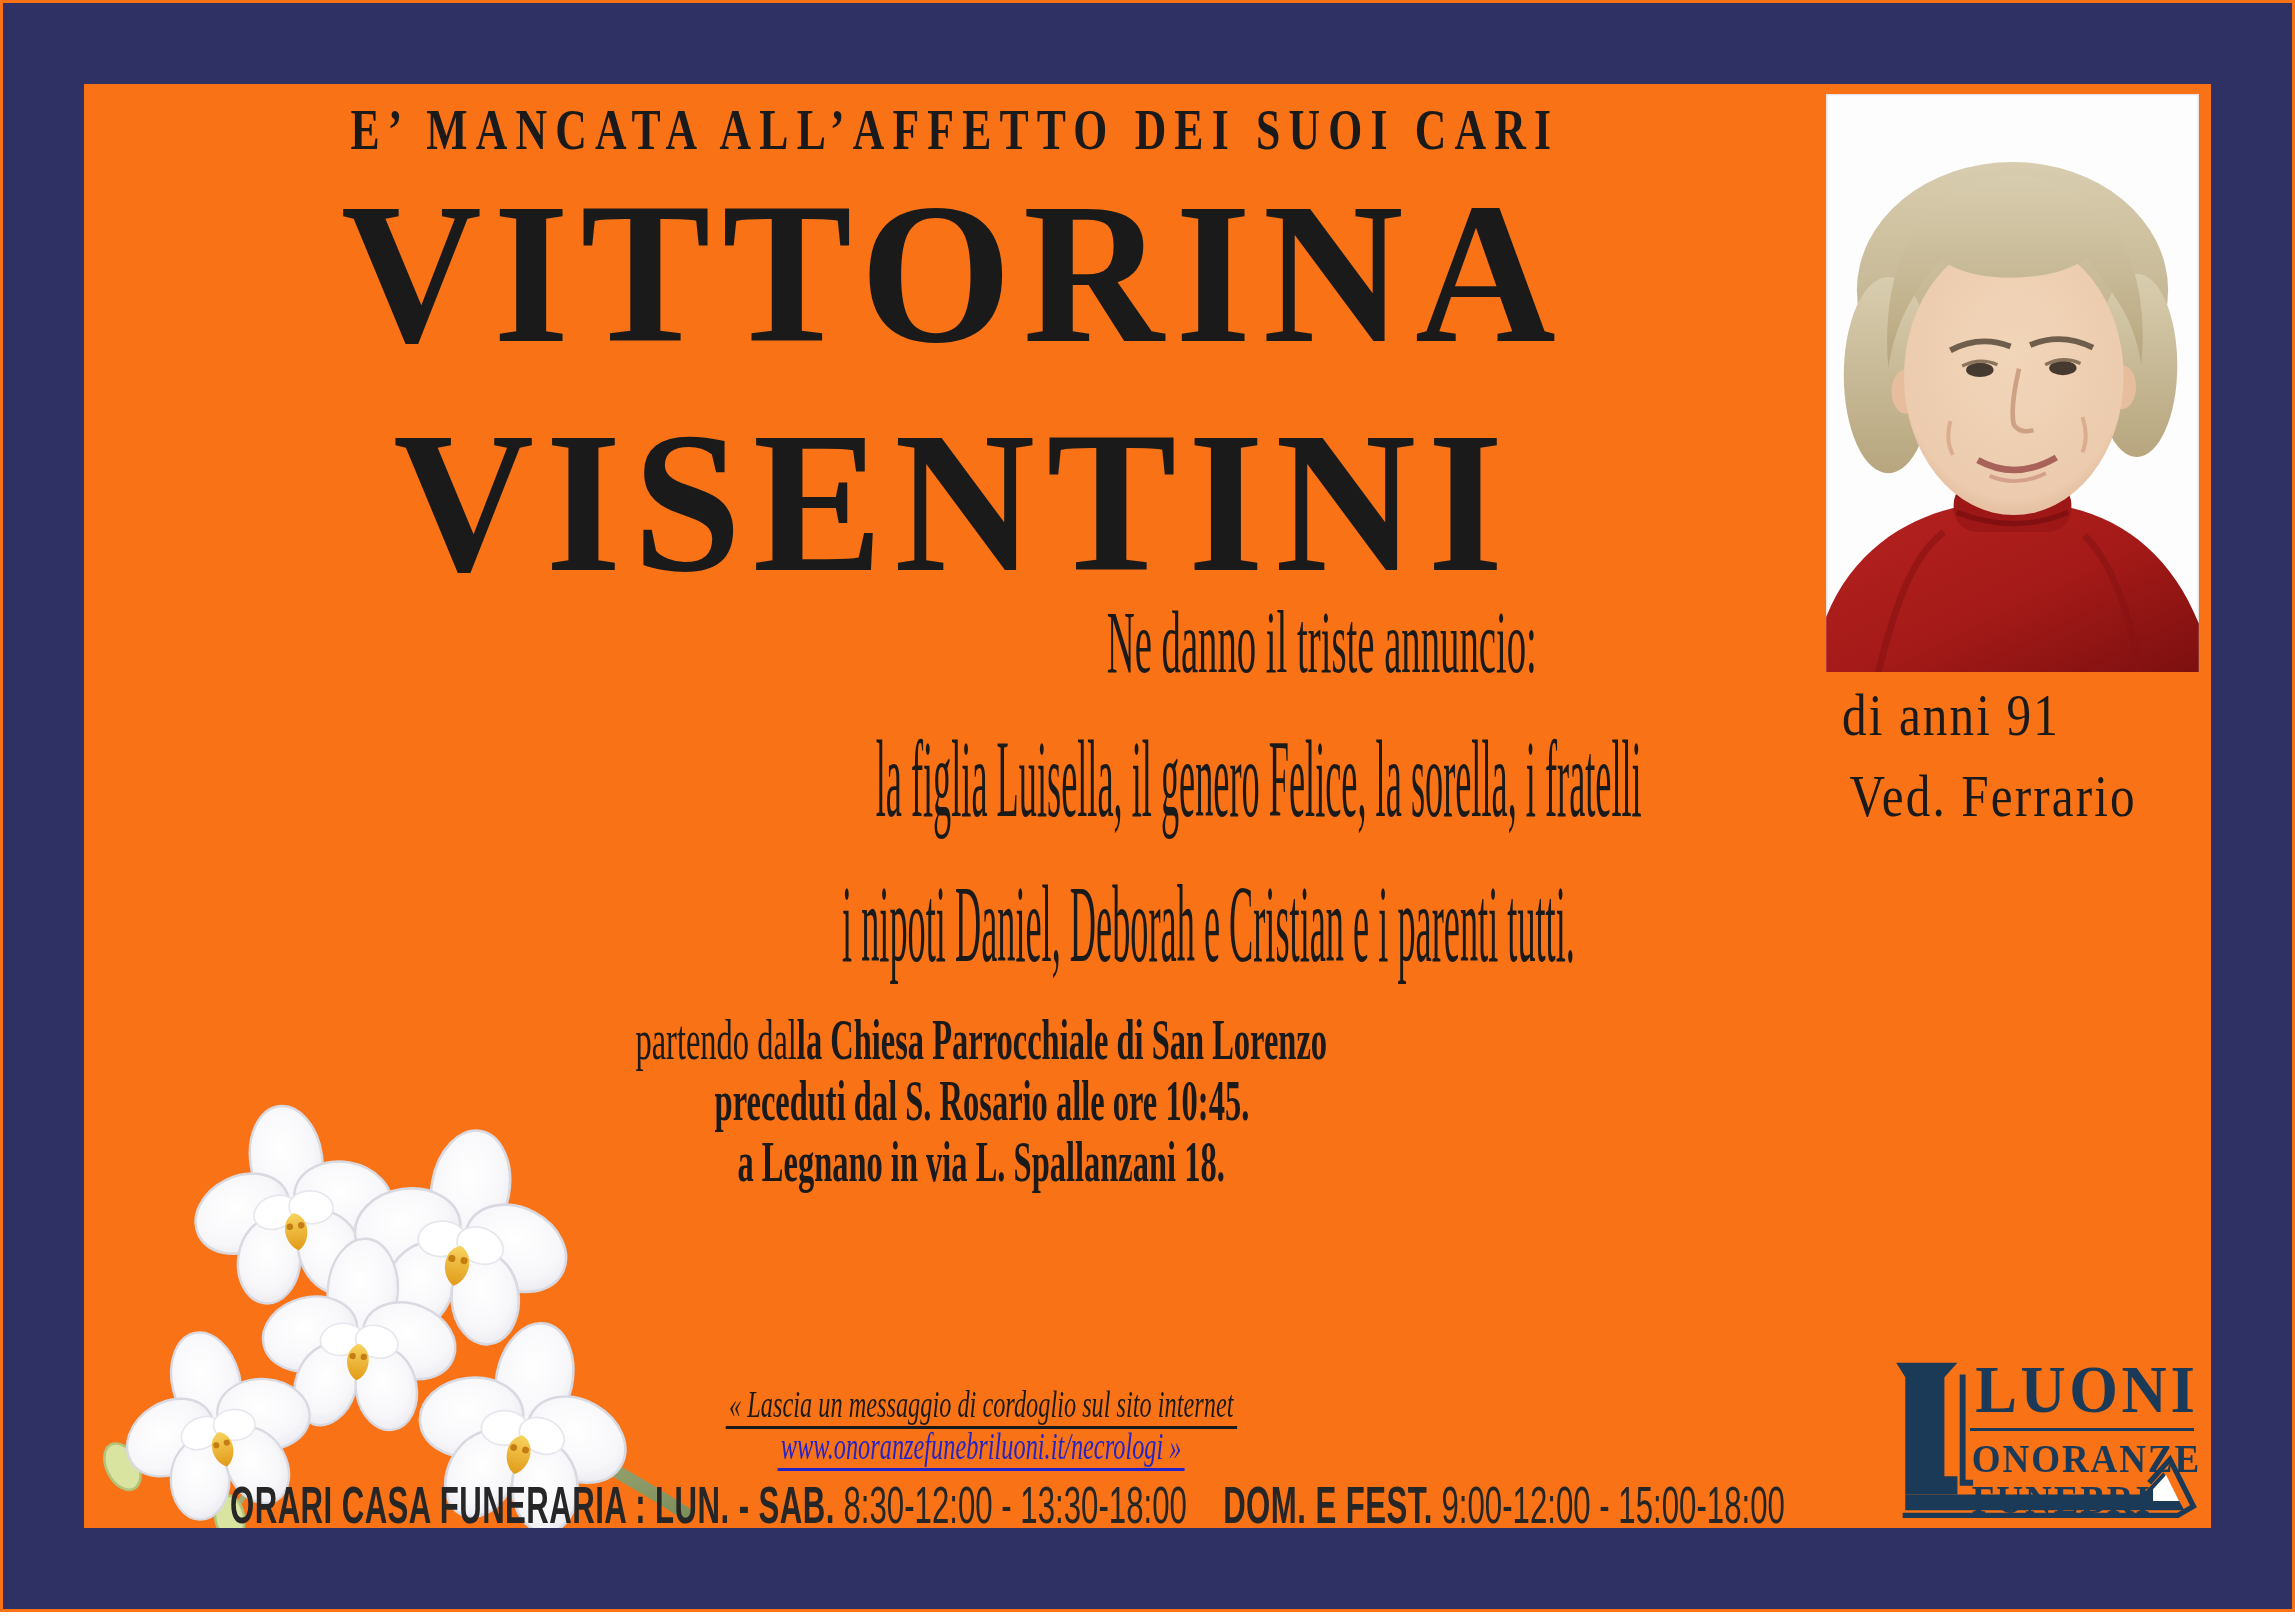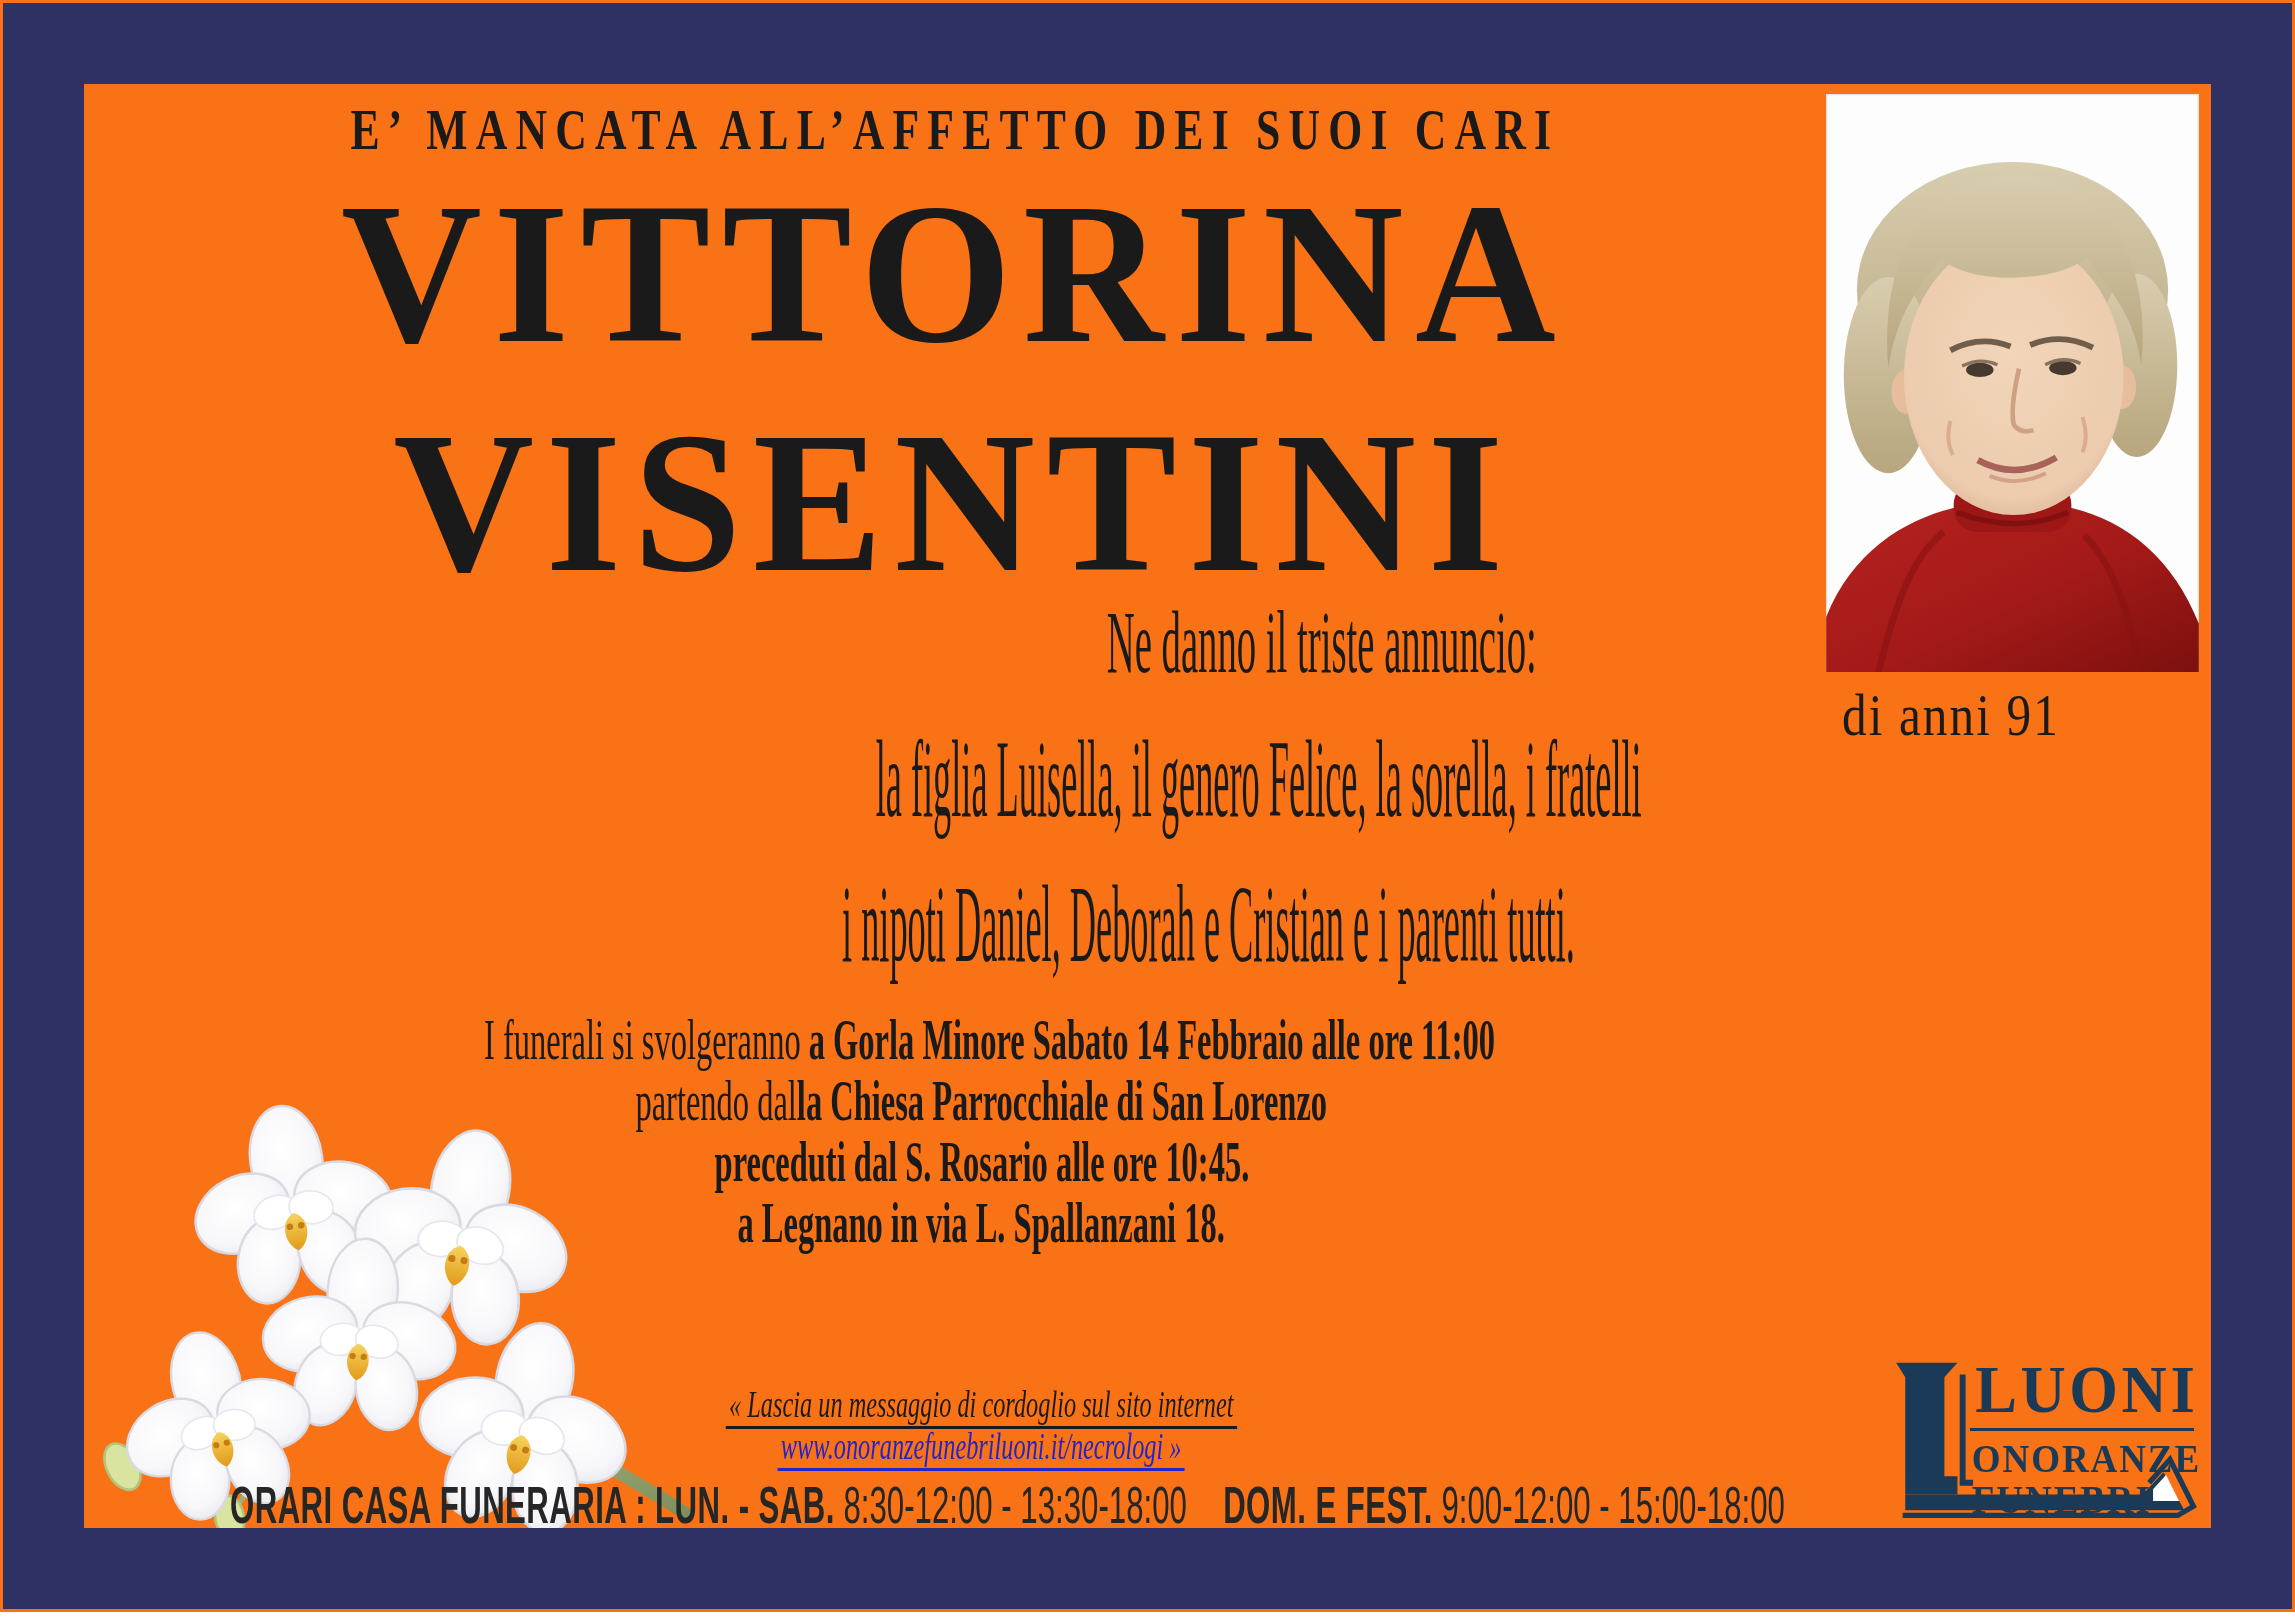--- a/index.html
+++ b/index.html
@@ -139,21 +139,20 @@
     <span class="cond">Ne danno il triste annuncio:</span>
   </div>
   <div class="family family-1">
     <span class="cond">la figlia Luisella, il genero Felice, la sorella, i fratelli</span>
   </div>
   <div class="family family-2">
     <span class="cond">i nipoti Daniel, Deborah e Cristian  e i parenti tutti.</span>
   </div>
 
   <div class="funeral">
-    <div class="fline"><span class="cond"><span>I funerali si svolgeranno </span><b>a Gorla Minore Sabato 14 Febbraio alle ore 11:00</b></span></div>
     <div class="fline"><span class="cond"><span>partendo dal</span><b>la Chiesa Parrocchiale di San Lorenzo</b></span></div>
     <div class="fline"><span class="cond"><b>preceduti dal S. Rosario alle ore 10:45.</b></span></div>
     <div class="fline"><span class="cond"><b>a Legnano in via L. Spallanzani 18.</b></span></div>
   </div>
 
   <div class="lascia">
     <span class="cond">« Lascia un messaggio di cordoglio sul sito internet</span>
   </div>
   <div class="urlline" style="color:#2323c8;">
     <span class="cond">www.onoranzefunebriluoni.it/necrologi »</span>
@@ -206,20 +205,23 @@
     <path d="M295,420 q-14,60 -8,86 q10,14 30,8" stroke="#cda183" stroke-width="7" fill="none"></path>
 
     <path d="M190,500 q-8,30 4,52 M392,494 q10,30 0,54" stroke="#d9ad8e" stroke-width="6" fill="none"></path>
 
     <path d="M232,560 Q290,592 352,556" stroke="#a8625a" stroke-width="10" fill="none"></path>
     <path d="M250,584 Q292,602 336,580" stroke="#c98d7c" stroke-width="6" fill="none" opacity="0.7"></path>
   </svg>
 
   <div class="sideinfo age">
     <span class="cond">di anni 91</span>
+  </div>
+  <div class="sideinfo ved">
+    <span class="cond">Ved. Ferrario</span>
   </div>
 
   <div class="hours">
     <span class="cond"><b>ORARI CASA FUNERARIA : LUN. - SAB.</b>
       <span>8:30-12:00 - 13:30-18:00</span><span class="gap"></span>
       <b>DOM. E FEST.</b>
       <span>9:00-12:00 - 15:00-18:00</span></span>
   </div>
 
   <div class="logo">

